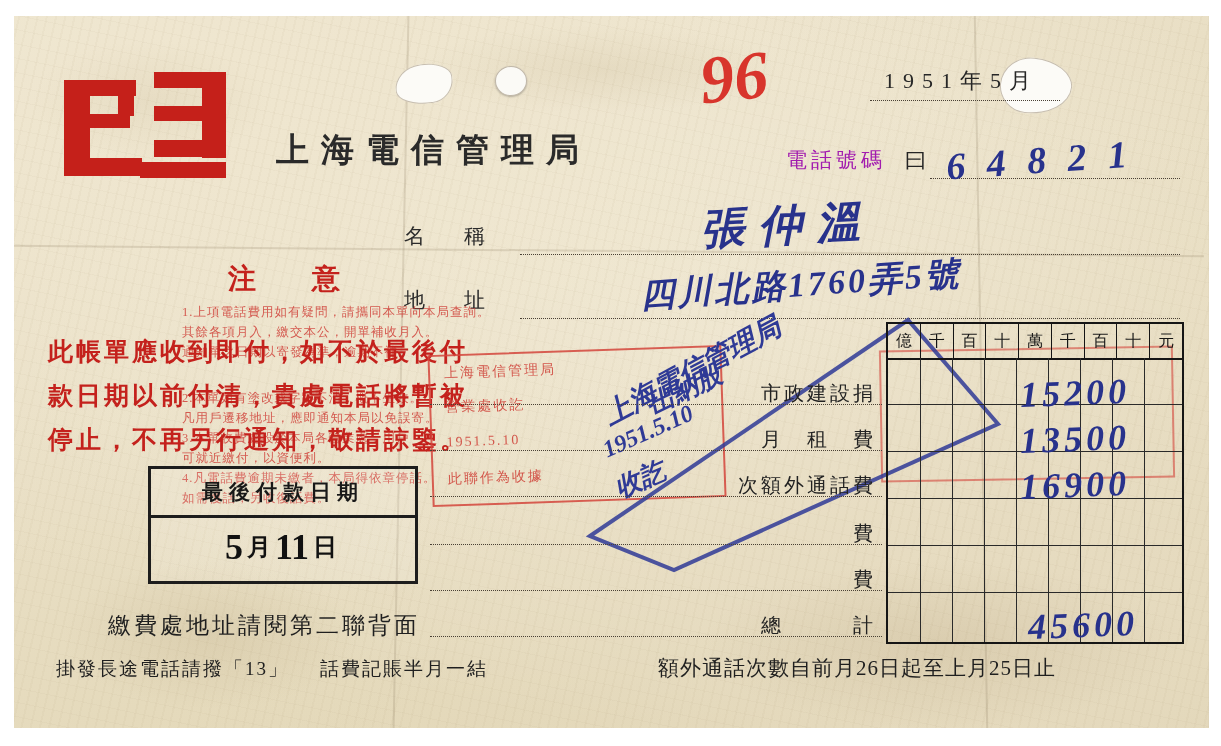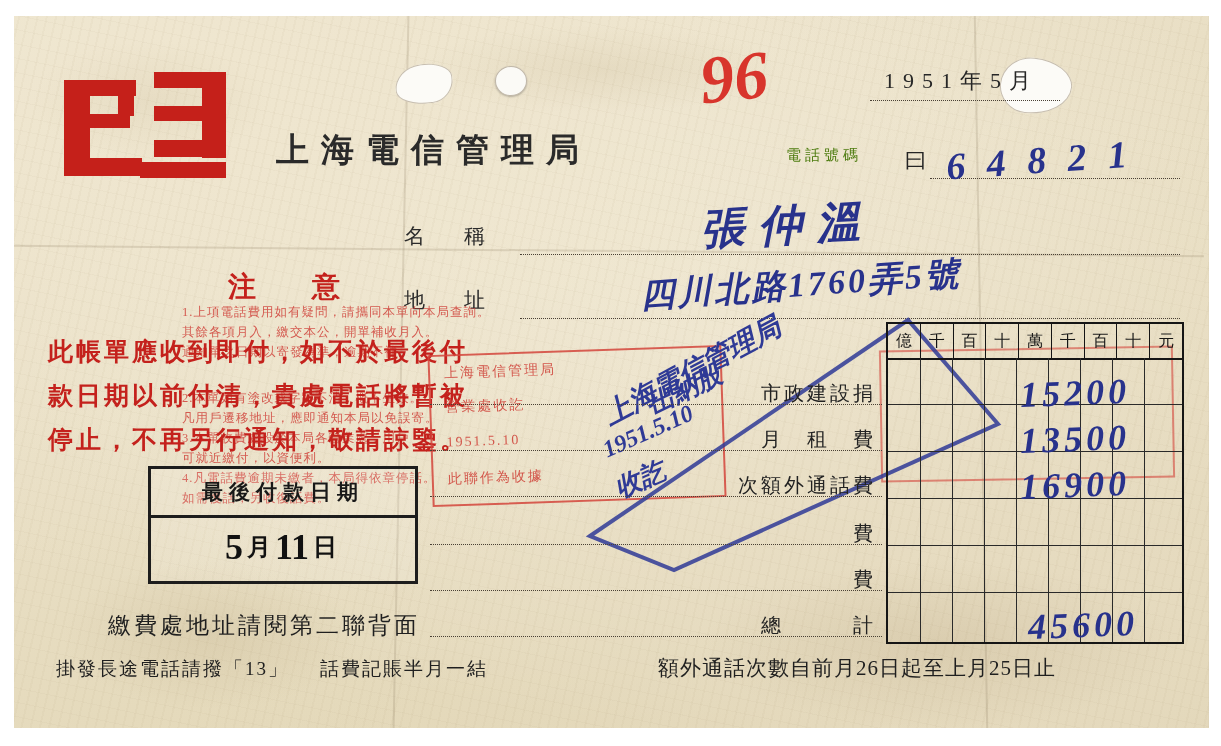--- a/index.html
+++ b/index.html
@@ -132,36 +132,36 @@
 
   <div class="tear" style="left:395px;top:64px;width:58px;height:40px;border-radius:48% 52% 40% 60%/60% 40% 58% 42%;transform:rotate(-8deg);"></div>
   <div class="hole" style="left:495px;top:66px;width:32px;height:30px;"></div>
   <div class="tear" style="left:1000px;top:58px;width:72px;height:56px;border-radius:44% 56% 62% 38%/52% 46% 54% 48%;transform:rotate(6deg);"></div>
 
   <div class="t cjk-title" style="left:276px;top:128px;">上海電信管理局</div>
 
   <div class="t small" style="left:884px;top:66px;font-size:22px;letter-spacing:8px;">1951年5月</div>
   <div class="rule" style="left:870px;top:100px;width:190px;"></div>
 
-  <div class="t" style="left:786px;top:146px;font-size:15px;letter-spacing:4px;color:#4d7c0f;">電話號碼</div>
+  <div class="t" style="left:786px;top:146px;font-size:21px;letter-spacing:4px;color:#a21caf;">電話號碼</div>
   <div class="t" style="left:905px;top:146px;font-size:21px;color:#242424;">曰</div>
   <div class="rule" style="left:930px;top:178px;width:250px;"></div>
   <div class="hand" style="left:946px;top:138px;font-size:38px;letter-spacing:6px;transform:rotate(-4deg);">6 4 8 2 1</div>
 
   <div class="hand-red" style="left:700px;top:38px;font-size:68px;transform:rotate(-6deg);">96</div>
 
   <div class="t lbl" style="left:404px;top:222px;">名　稱</div>
   <div class="rule" style="left:520px;top:254px;width:660px;"></div>
   <div class="hand" style="left:700px;top:196px;font-size:44px;letter-spacing:14px;transform:rotate(-3deg);">張仲溫</div>
 
   <div class="t lbl" style="left:404px;top:286px;">地　址</div>
   <div class="rule" style="left:520px;top:318px;width:660px;"></div>
   <div class="hand" style="left:640px;top:262px;font-size:34px;letter-spacing:3px;transform:rotate(-4deg);">四川北路1760弄5號</div>
 
-  <div class="notice-head" style="left:228px;top:268px;">注　意</div>
+  <div class="notice-head" style="left:228px;top:260px;">注　意</div>
 
   <div class="fineprint" style="left:182px;top:302px;width:420px;">
     <div>1.上項電話費用如有疑問，請攜同本單向本局查詢。</div>
     <div>其餘各項月入，繳交本公，開單補收月入。</div>
     <div>  通知單之日期以寄發為準，逾期不補。</div>
     <div style="height:26px"></div>
     <div>2.本單如有塗改或字跡不清，概不生效。</div>
     <div>  凡用戶遷移地址，應即通知本局以免誤寄。</div>
     <div>3.本單收費處設於本局各營業處，用戶</div>
     <div>  可就近繳付，以資便利。</div>

